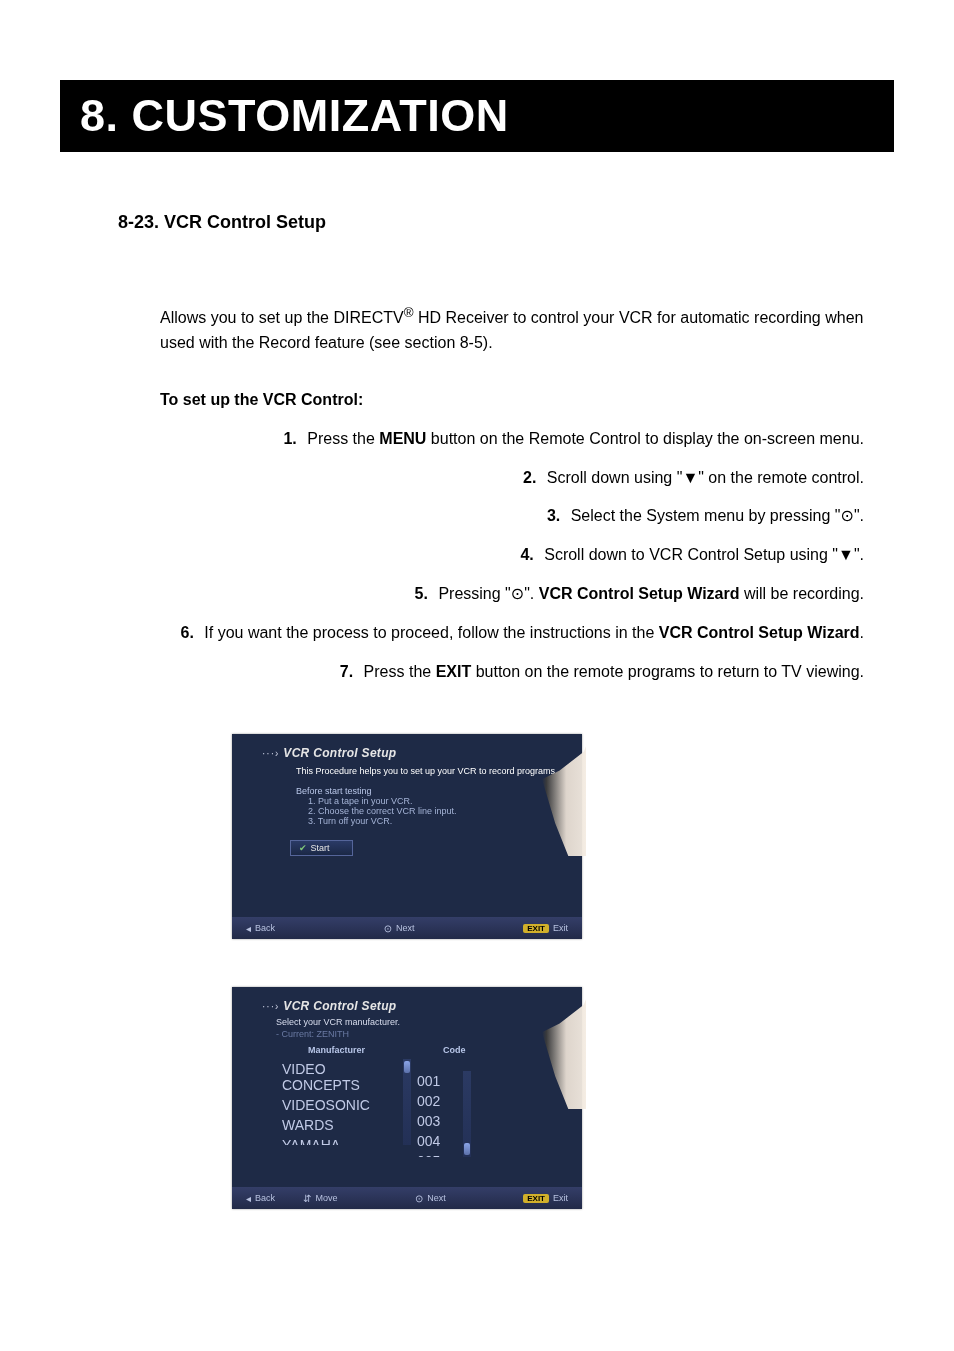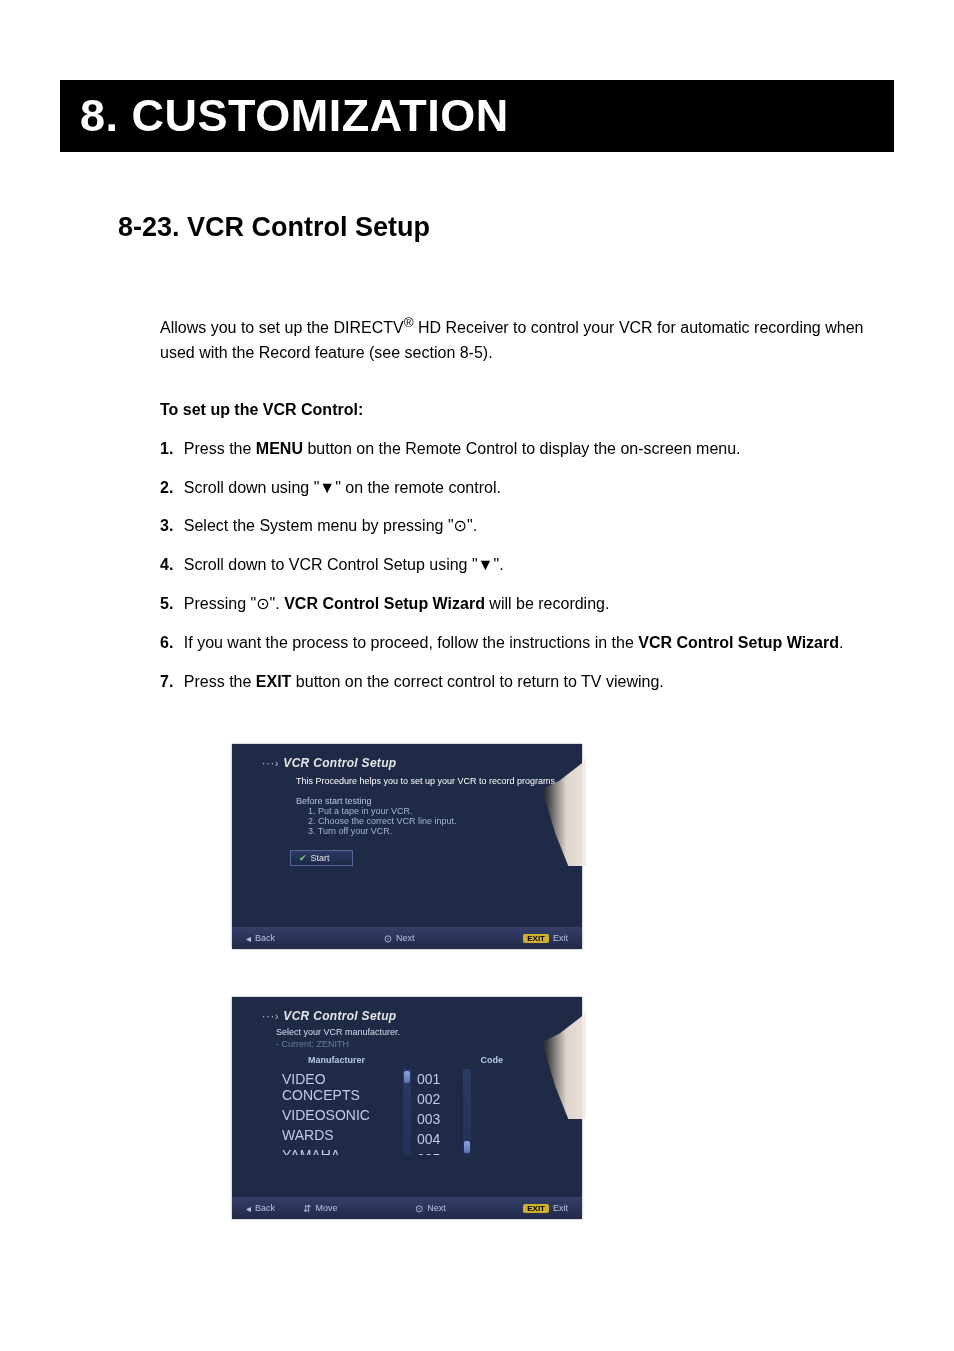--- a/index.html
+++ b/index.html
@@ -23,37 +23,38 @@
     padding: 10px 20px;
     font-family: "Arial Narrow", Arial, sans-serif;
     font-weight: bold;
     font-size: 45px;
     letter-spacing: 0.5px;
   }
   .section-title {
     margin: 60px 0 0 118px;
     font-family: "Arial Narrow", Arial, sans-serif;
     font-weight: bold;
-    font-size: 27px;
+    font-size: 18px;
   }
   .body {
     margin: 70px 90px 0 160px;
     font-size: 16px;
     line-height: 1.55;
   }
   .intro span { }
   .subhead {
     font-weight: bold;
     margin-top: 32px;
   }
   .steps {
     margin-top: 10px;
   }
   .step {
     margin-top: 14px;
+    text-align: right;
   }
   .step .num { font-weight: bold; margin-right: 6px;}
   .b { font-weight: bold; }
   .sym { font-family: Arial, sans-serif; }
 
   
   .shot-wrap {
     margin: 50px 0 0 232px;
     position: relative;
     width: 350px;
@@ -141,32 +142,32 @@
   }
   .mfr-head {
     display:flex;
     color:#b8c6e8;
     font-weight:bold;
     font-size:9px;
     margin-top:6px;
     padding-left:32px;
   }
   .mfr-head .c1{ flex:0 0 135px;}
-  .mfr-head .c2{ flex:0 0 60px;text-align:right;}
+  .mfr-head .c2{ flex:0 0 60px;}
   .lists {
     display:flex;
     margin-top:4px;
   }
   .listbox {
     position:relative;
     height:86px;
     overflow:hidden;
   }
   .listbox.c1{ flex:0 0 135px;}
-  .listbox.c2{ flex:0 0 60px;}
+  .listbox.c2{ flex:0 0 60px;margin-top:12px;}
   .listbox .row {
     color:#c1cae6;
     padding:2px 6px;
     font-size:14px;
     text-transform:uppercase;
   }
   .listbox .row.sel {
     background:#3a4a7a;
     border:1px solid #6b7db5;
     padding:1px 5px;
@@ -219,21 +220,21 @@
       <div class="step">
         <span class="num">4.</span><span> Scroll down to VCR Control Setup using "</span><span class="sym">▼</span><span>".</span>
       </div>
       <div class="step">
         <span class="num">5.</span><span> Pressing "</span><span class="sym">⊙</span><span>". </span><span class="b">VCR Control Setup Wizard</span><span> will be recording.</span>
       </div>
       <div class="step">
         <span class="num">6.</span><span> If you want the process to proceed, follow the instructions in the </span><span class="b">VCR Control Setup Wizard</span><span>.</span>
       </div>
       <div class="step">
-        <span class="num">7.</span><span> Press the </span><span class="b">EXIT</span><span> button on the correct control to return to TV viewing.</span>
+        <span class="num">7.</span><span> Press the </span><span class="b">EXIT</span><span> button on the remote programs to return to TV viewing.</span>
       </div>
     </div>
   </div>
 
   <div class="shot-wrap">
     <div class="hand"></div>
     <div class="shot-crumb">
       <span class="arrow">···›</span><span>VCR Control Setup</span>
     </div>
     <div class="shot-inner">

